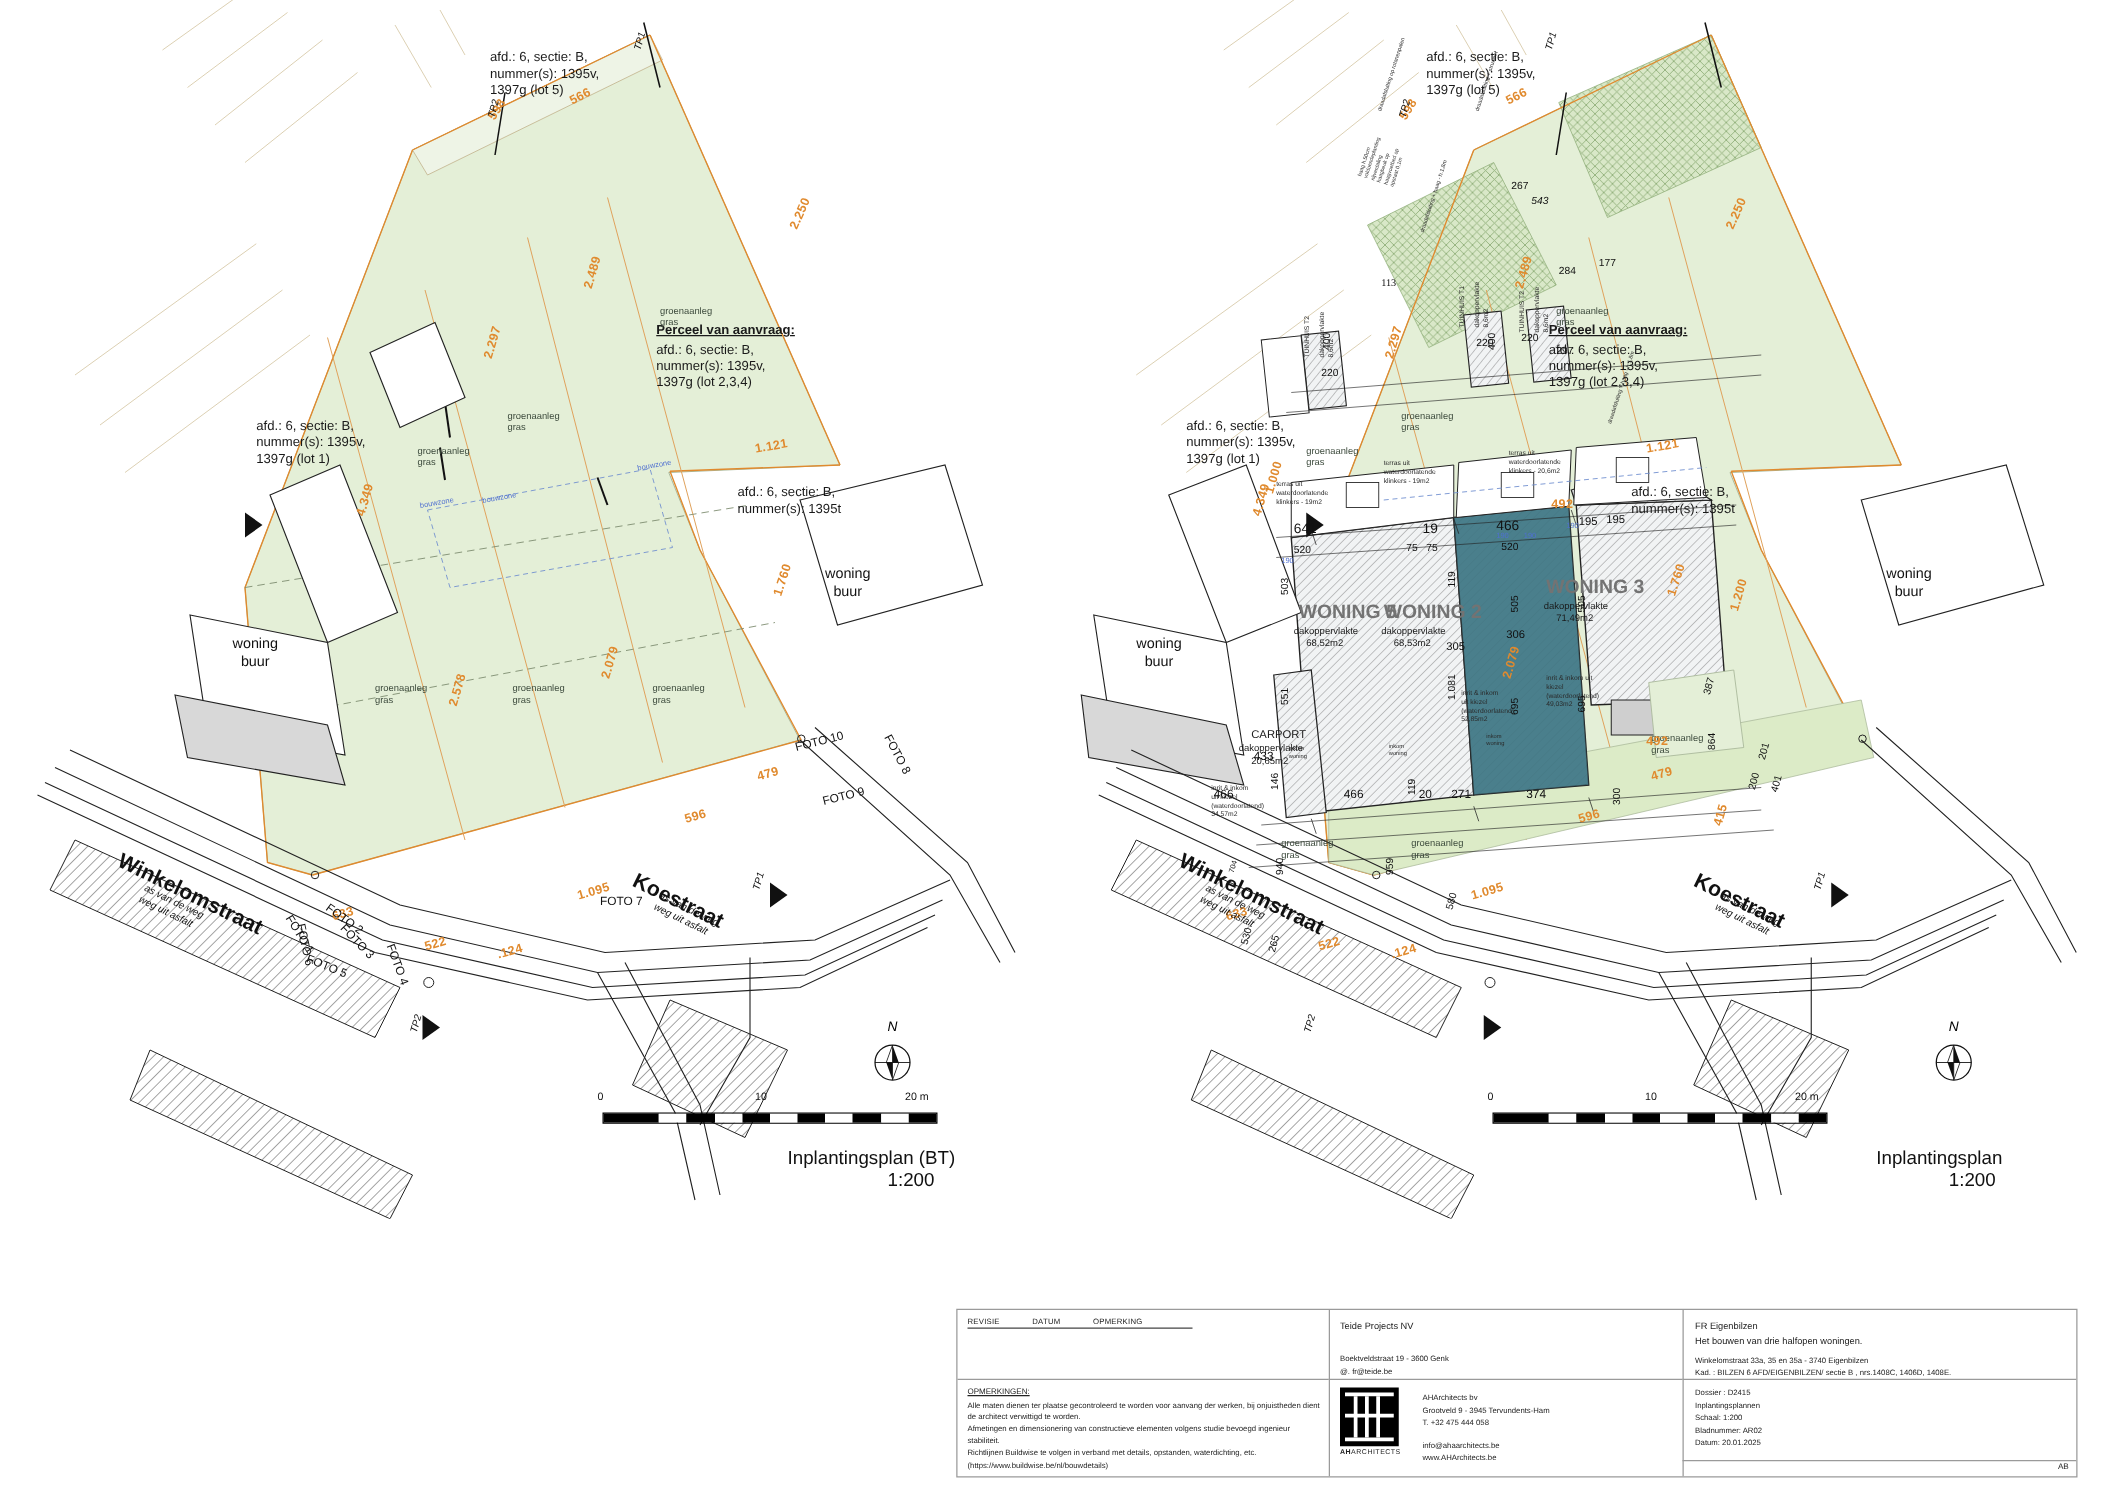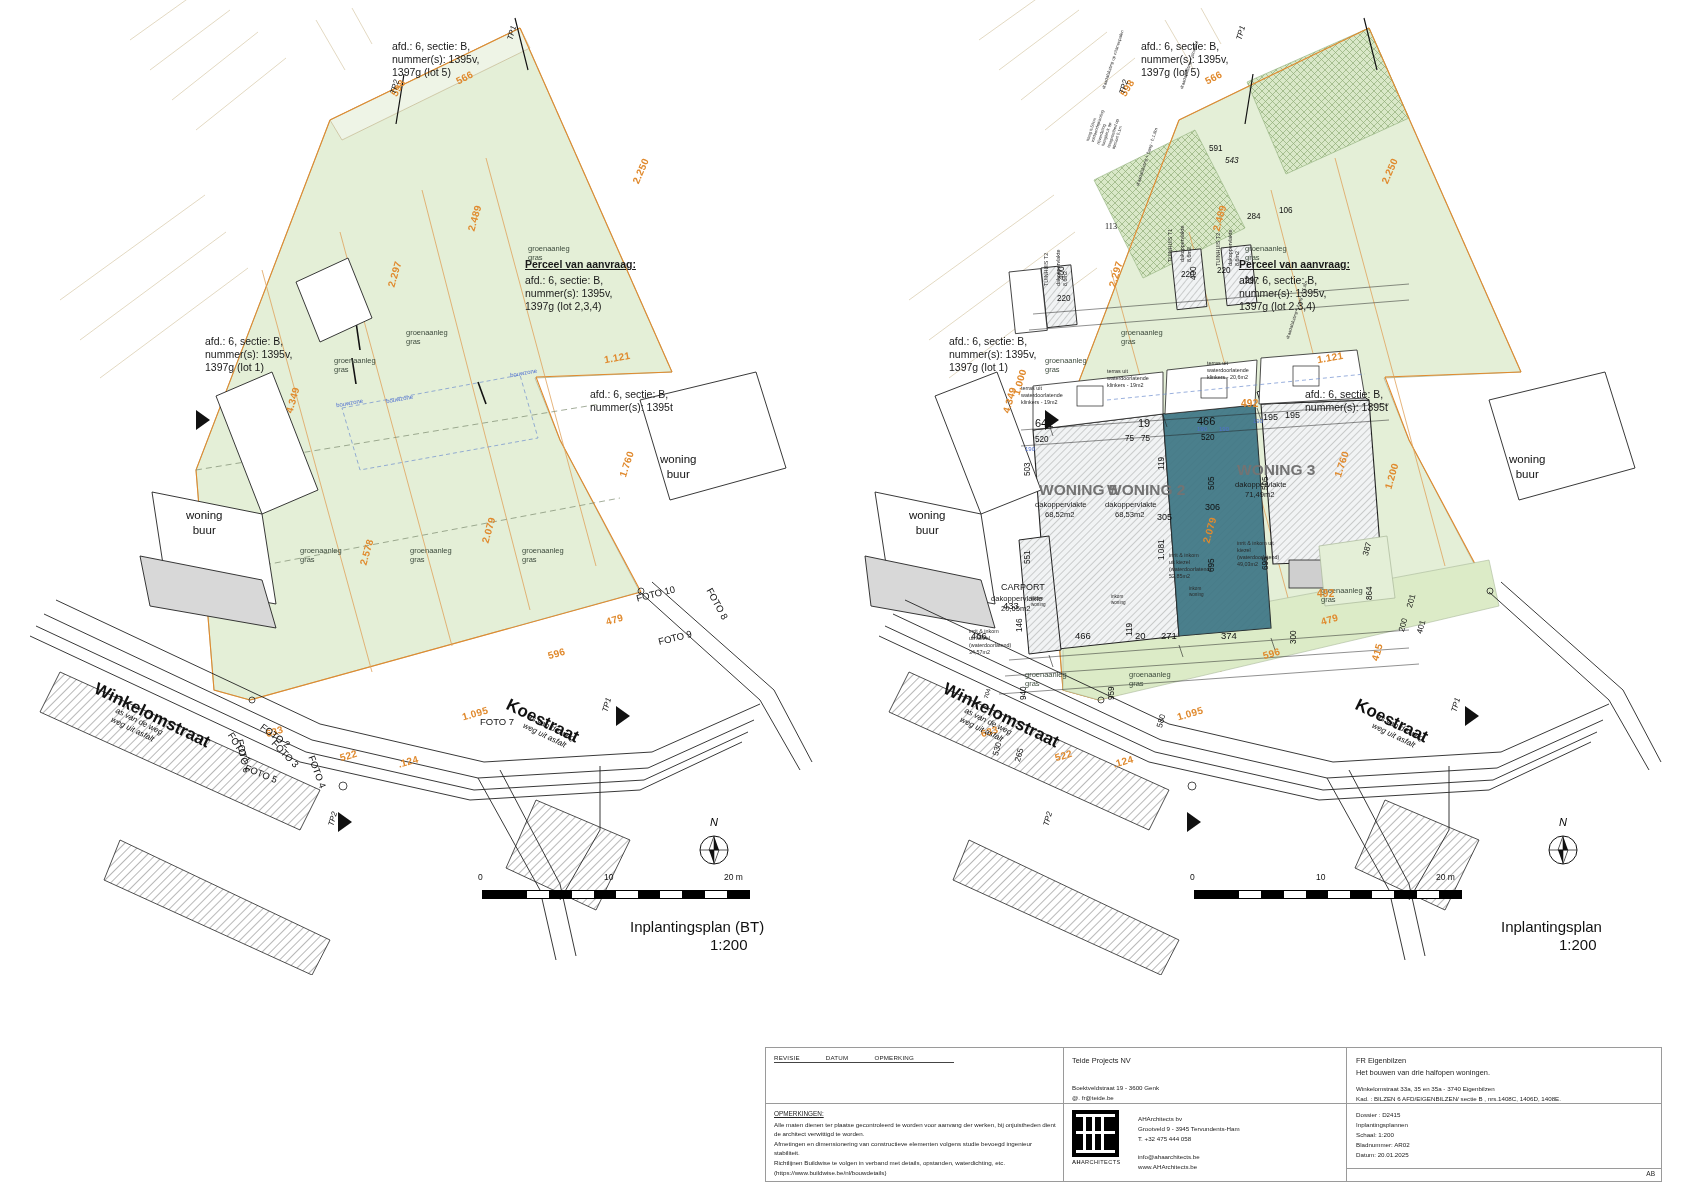--- a/index.html
+++ b/index.html
@@ -618,22 +618,22 @@
     <div class="lbl dim-black" style="left:312px; top:630px; font-size:9.5px;">271</div>
     <div class="lbl dim-black" style="left:372px; top:630px; font-size:9.5px;">374</div>
     <div class="lbl dim-small" style="left:276px; top:636px; transform:rotate(-90deg); transform-origin:left top;">119</div>
     <div class="lbl dim-small" style="left:440px; top:644px; transform:rotate(-90deg); transform-origin:left top;">300</div>
     <div class="lbl dim-small" style="left:516px; top:600px; transform:rotate(-90deg); transform-origin:left top;">864</div>
     <div class="lbl dim-small" style="left:170px; top:700px; transform:rotate(-90deg); transform-origin:left top;">940</div>
     <div class="lbl dim-small" style="left:258px; top:700px; transform:rotate(-90deg); transform-origin:left top;">959</div>
     <div class="lbl dim-small" style="left:396px; top:276px;">297</div>
     <div class="lbl dim-small" style="left:256px; top:222px;font-family:Liberation Serif, serif;">113</div>
     <div class="lbl dim-small" style="left:398px; top:212px;">284</div>
-    <div class="lbl dim-small" style="left:430px; top:206px;">106</div>
-    <div class="lbl dim-small" style="left:360px; top:144px;">591</div>
+    <div class="lbl dim-small" style="left:430px; top:206px;">177</div>
+    <div class="lbl dim-small" style="left:360px; top:144px;">267</div>
     <div class="lbl dim-small" style="left:376px; top:156px;font-style:italic;">543</div>
     <div class="lbl dim-small" style="left:208px; top:280px; transform:rotate(-90deg); transform-origin:left top;">400</div>
     <div class="lbl dim-small" style="left:340px; top:280px; transform:rotate(-90deg); transform-origin:left top;">400</div>
     <div class="lbl dim-small" style="left:208px; top:294px;">220</div>
     <div class="lbl dim-small" style="left:332px; top:270px;">220</div>
     <div class="lbl dim-small" style="left:368px; top:266px;">220</div>
     <div class="lbl dim-small" style="left:512px; top:544px; transform:rotate(-74deg);">387</div>
     <div class="lbl dim-small" style="left:556px; top:596px; transform:rotate(-74deg);">201</div>
     <div class="lbl dim-small" style="left:548px; top:620px; transform:rotate(-74deg);">200</div>
     <div class="lbl dim-small" style="left:566px; top:622px; transform:rotate(-74deg);">401</div>

